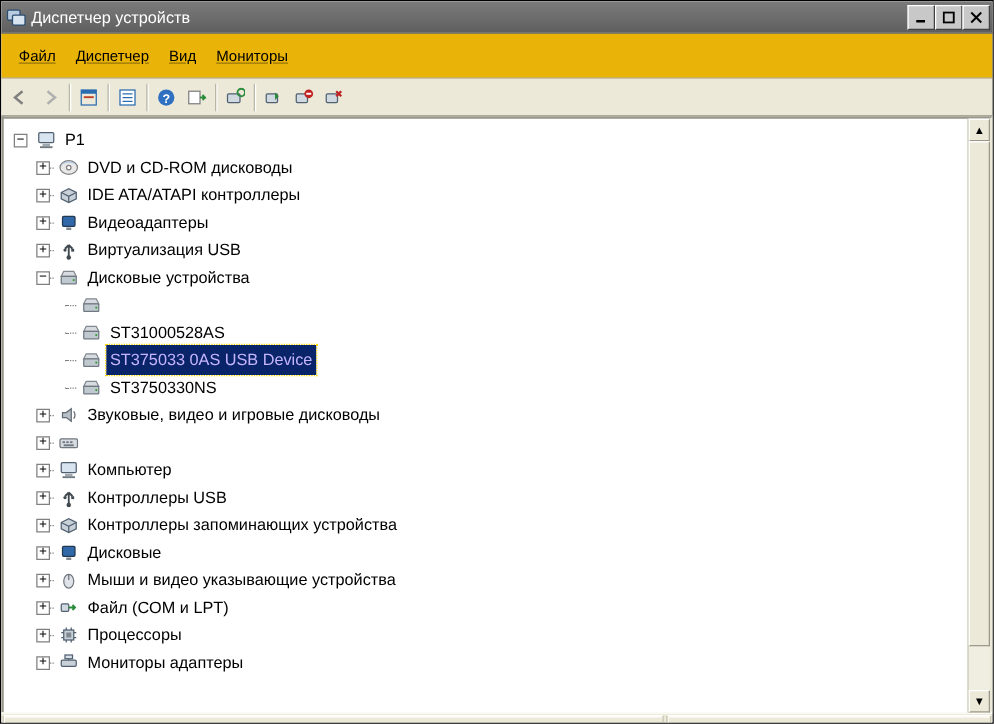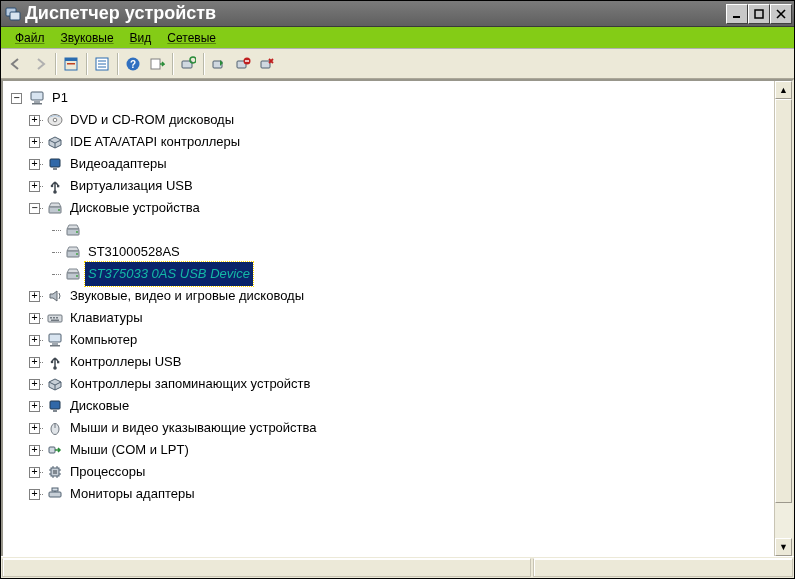--- a/index.html
+++ b/index.html
@@ -21,43 +21,43 @@
     align-items: center;
     padding: 0 2px 0 4px;
     border-bottom: 1px solid #3a3a3a;
   }
   .titlebar-icon {
     width: 16px; height: 16px;
     margin-right: 4px;
   }
   .titlebar-text {
     color: #fff;
-    font-weight: bold;
-    font-size: 18px;
+    font-weight: normal;
+    font-size: 13px;
     flex: 1;
   }
   .win-btns { display: flex; gap: 0; }
   .win-btn {
     width: 22px; height: 20px;
     background: #c8c8c8;
     border: 1px solid #fff;
     border-right-color: #404040;
     border-bottom-color: #404040;
     display: flex;
     align-items: center;
     justify-content: center;
     font-family: Arial;
     font-size: 11px;
     font-weight: bold;
   }
   .win-btn svg { display:block; }
   
   .menubar {
-    height: 22px;
-    background: #84cc16;
+    height: 36px;
+    background: #eab308;
     display: flex;
     align-items: center;
     padding: 0 6px;
     border-bottom: 1px solid #b0b0b0;
   }
   .menu-item {
     padding: 2px 8px;
     text-decoration: underline;
     text-decoration-color: rgba(0,0,0,0.35);
     text-underline-offset: 1px;
@@ -158,23 +158,22 @@
   .icon-slot {
     width: 20px; height: 20px;
     display: flex; align-items:center; justify-content:center;
     margin: 0 2px;
   }
   .label {
     padding: 1px 3px;
   }
   .label.selected {
     background: #0a246a;
-    color: #14b8a6;
+    color: #c4b5fd;
     outline: 1px dotted #ffd800;
-    font-style: italic;
   }
   .spacer { width: 18px; flex-shrink:0; position:relative; }
   .spacer.line::before {
     content:""; position:absolute; left:9px; top:0; bottom:0;
     border-left:1px dotted #808080;
   }
   
   .statusbar {
     height: 22px;
     background: #ece9d8;
@@ -218,23 +217,23 @@
         <svg width="10" height="10">
           <line x1="1" y1="1" x2="9" y2="9" stroke="#000" stroke-width="1.6"></line>
           <line x1="9" y1="1" x2="1" y2="9" stroke="#000" stroke-width="1.6"></line>
         </svg>
       </div>
   </div>
 </div>
 
 <div class="menubar">
   <span class="menu-item">Файл</span>
-  <span class="menu-item">Звуковые</span>
+  <span class="menu-item">Диспетчер</span>
   <span class="menu-item">Вид</span>
-  <span class="menu-item">Сетевые</span>
+  <span class="menu-item">Мониторы</span>
 </div>
 
 <div class="toolbar">
   <div class="tb-btn">
       <svg width="16" height="16">
         <path d="M10 3 L4 8 L10 13" fill="none" stroke="#808080" stroke-width="2"></path>
       </svg>
     </div>
   <div class="tb-btn">
       <svg width="16" height="16">
@@ -425,20 +424,35 @@
           <span class="hbar"></span>
         </span>
         <span class="icon-slot">
           <svg class="ico" viewBox="0 0 16 16">
             <path d="M2 7 L4 3 L12 3 L14 7 Z" fill="#d8dce0" stroke="#808890"></path>
             <rect x="2" y="7" width="12" height="6" rx="0.5" fill="#c0c8d0" stroke="#707880"></rect>
             <circle cx="12" cy="10" r="0.9" fill="#38a038"></circle>
           </svg>
         </span>
         <span class="label selected">ST375033 0AS USB Device</span>
+      </div>
+      <div class="row">
+        <span class="spacer line"></span>
+        <span class="spacer line"></span>
+        <span class="conn last">
+          <span class="hbar"></span>
+        </span>
+        <span class="icon-slot">
+          <svg class="ico" viewBox="0 0 16 16">
+            <path d="M2 7 L4 3 L12 3 L14 7 Z" fill="#d8dce0" stroke="#808890"></path>
+            <rect x="2" y="7" width="12" height="6" rx="0.5" fill="#c0c8d0" stroke="#707880"></rect>
+            <circle cx="12" cy="10" r="0.9" fill="#38a038"></circle>
+          </svg>
+        </span>
+        <span class="label">ST3750330NS</span>
       </div>
       <div class="row">
         <span class="spacer line"></span>
         <span class="conn">
           <span class="expander">+</span>
           <span class="hbar"></span>
         </span>
         <span class="icon-slot">
           <svg class="ico" viewBox="0 0 16 16">
             <path d="M3 6 L6 6 L10 3 L10 13 L6 10 L3 10 Z" fill="#b8c0c8" stroke="#606870"></path>
@@ -455,21 +469,20 @@
         </span>
         <span class="icon-slot">
           <svg class="ico" viewBox="0 0 16 16">
             <rect x="1" y="5" width="14" height="7" rx="1" fill="#d8dce0" stroke="#707880"></rect>
             <rect x="3" y="7" width="2" height="1.5" fill="#707880"></rect>
             <rect x="6" y="7" width="2" height="1.5" fill="#707880"></rect>
             <rect x="9" y="7" width="2" height="1.5" fill="#707880"></rect>
             <rect x="4" y="9.5" width="8" height="1.5" fill="#707880"></rect>
           </svg>
         </span>
-        <span class="label">Клавиатуры</span>
       </div>
       <div class="row">
         <span class="spacer line"></span>
         <span class="conn">
           <span class="expander">+</span>
           <span class="hbar"></span>
         </span>
         <span class="icon-slot">
           <svg class="ico" viewBox="0 0 16 16">
             <rect x="2" y="2" width="12" height="8" rx="1" fill="#d8e4f0" stroke="#506070"></rect>
@@ -500,21 +513,21 @@
         <span class="conn">
           <span class="expander">+</span>
           <span class="hbar"></span>
         </span>
         <span class="icon-slot">
           <svg class="ico" viewBox="0 0 16 16">
             <path d="M2 6 L8 3 L14 6 L14 11 L8 14 L2 11 Z" fill="#c8d0d8" stroke="#506070"></path>
             <path d="M2 6 L8 9 L14 6 M8 9 L8 14" stroke="#506070" fill="none"></path>
           </svg>
         </span>
-        <span class="label">Контроллеры запоминающих устройств</span>
+        <span class="label">Контроллеры запоминающих устройства</span>
       </div>
       <div class="row">
         <span class="spacer line"></span>
         <span class="conn">
           <span class="expander">+</span>
           <span class="hbar"></span>
         </span>
         <span class="icon-slot">
           <svg class="ico" viewBox="0 0 16 16">
             <rect x="3" y="3" width="10" height="8" rx="1" fill="#3068a8" stroke="#203850"></rect>
@@ -542,21 +555,21 @@
         <span class="conn">
           <span class="expander">+</span>
           <span class="hbar"></span>
         </span>
         <span class="icon-slot">
           <svg class="ico" viewBox="0 0 16 16">
             <rect x="2" y="5" width="6" height="6" rx="1" fill="#d0d8e0" stroke="#506070"></rect>
             <path d="M8 8 L13 8 M11 6 L13 8 L11 10" stroke="#2a8c3a" fill="none" stroke-width="1.5"></path>
           </svg>
         </span>
-        <span class="label">Мыши (COM и LPT)</span>
+        <span class="label">Файл (COM и LPT)</span>
       </div>
       <div class="row">
         <span class="spacer line"></span>
         <span class="conn">
           <span class="expander">+</span>
           <span class="hbar"></span>
         </span>
         <span class="icon-slot">
           <svg class="ico" viewBox="0 0 16 16">
             <rect x="4" y="4" width="8" height="8" fill="#c8d0d8" stroke="#506070"></rect>

